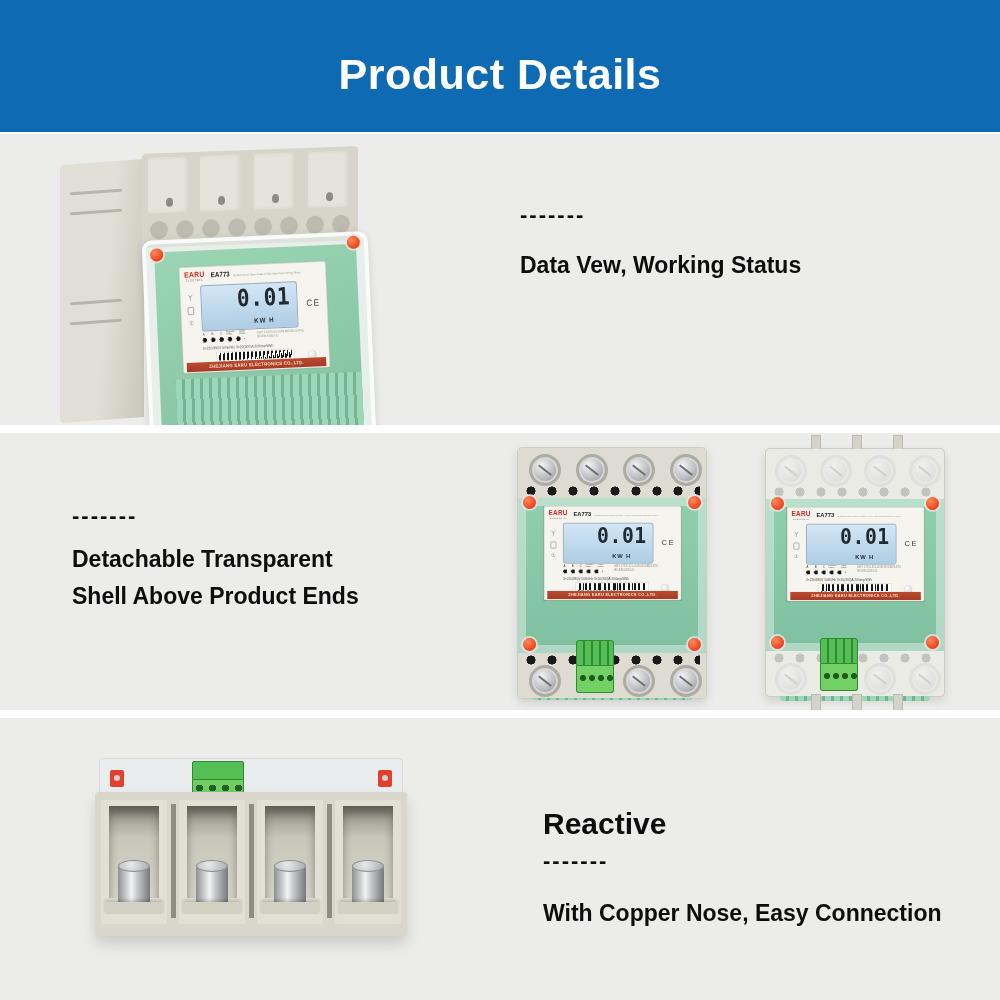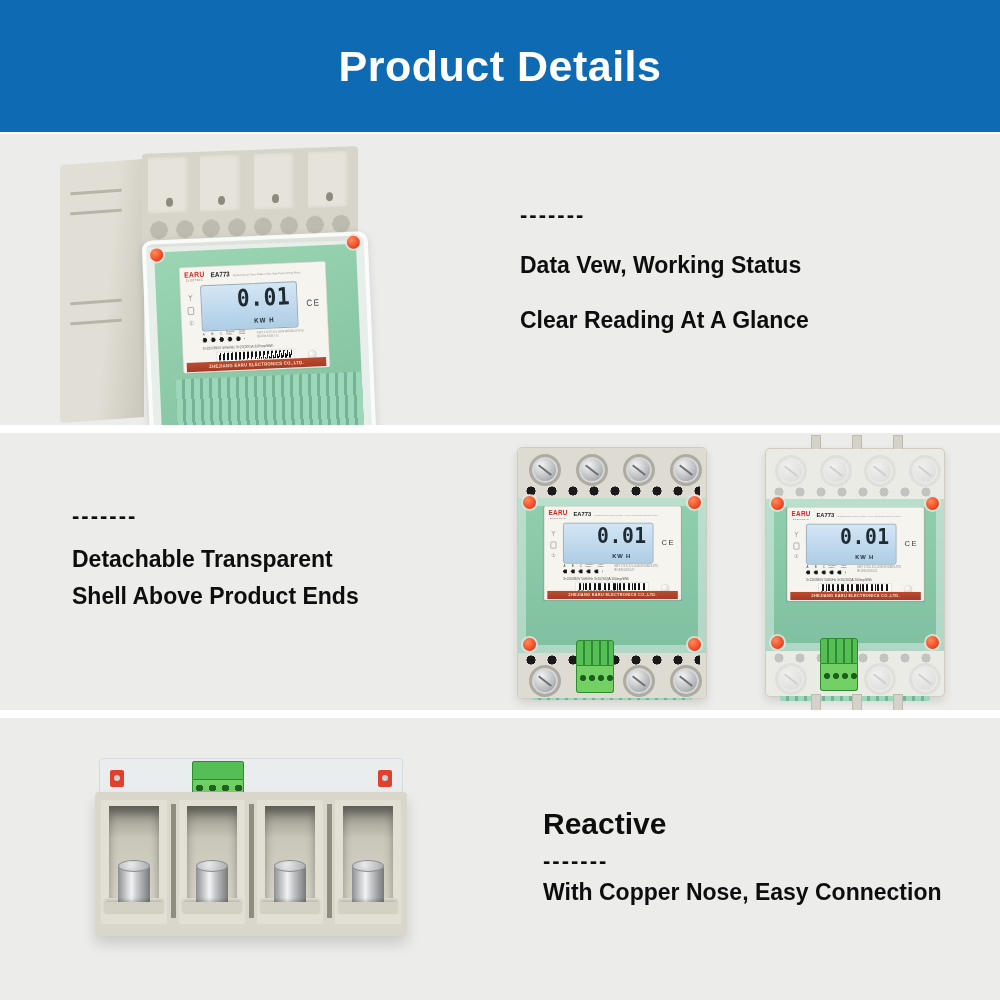--- a/index.html
+++ b/index.html
@@ -1,39 +1,39 @@
 <!DOCTYPE html>
 <html><head>
 <meta charset="utf-8">
 <style>
   html,body{margin:0;padding:0;}
   body{width:1000px;height:1000px;position:relative;background:#ffffff;overflow:hidden;
        font-family:"Liberation Sans",sans-serif;color:#111;}
 
   
   .hdr{position:absolute;left:0;top:0;width:1000px;height:132px;background:#0e6bb3;}
-  .hdr h1{margin:0;text-align:center;line-height:132px;font-size:43px;font-weight:700;color:#fff;letter-spacing:.5px;}
+  .hdr h1{margin:8px;text-align:center;line-height:132px;font-size:43px;font-weight:700;color:#fff;letter-spacing:.5px;}
 
   
   .sec{position:absolute;left:0;width:1000px;background:#ececea;overflow:hidden;}
   .sec1{top:134px;height:291px;}
   .sec2{top:433px;height:277px;}
   .sec3{top:718px;height:282px;}
 
   .txt{position:absolute;}
   .txt h2{margin:0;font-size:30px;line-height:36px;font-weight:700;color:#0d0d0d;}
   .dash{font-weight:700;font-size:22px;line-height:22px;letter-spacing:2px;margin-top:8px;color:#0d0d0d;}
   .line{margin:0;font-size:23px;font-weight:600;line-height:32px;color:#0d0d0d;}
   .txt1{left:520px;top:62px;}
   .txt1 .line{margin-top:23px;}
   .txt2{left:72px;top:64px;}
   .txt2 .lines{margin-top:14px;}
   .txt2 .line{line-height:37px;margin-top:0;}
   .txt3{left:543px;top:88px;}
-  .txt3 .line{margin-top:4px;}
+  .txt3 .line{margin-top:25px;}
 
   
   .rscrew{position:absolute;width:13px;height:13px;border-radius:50%;
           background:radial-gradient(circle at 35% 32%,#ff8a5a,#ee3f1c 72%);
           box-shadow:0 0 0 2px rgba(230,230,228,.8);}
   .screw{position:absolute;width:26px;height:26px;border-radius:50%;
          background:radial-gradient(circle at 36% 32%,#f3f4f5,#b6b7ba 58%,#84858a);
          border:3px solid #aeaca0;box-shadow:inset 0 0 0 2px #d6d7d9;}
   .screw::after{content:"";position:absolute;left:20%;top:46%;width:60%;height:2px;background:#6f7074;transform:rotate(38deg);}
   .dotrow{position:absolute;height:12px;background-image:radial-gradient(circle 4.6px at 7px 6px,#1a1a1a 97%,transparent 100%);
@@ -224,21 +224,20 @@
     <div class="fp-btn"></div>
     <div class="fp-banner">ZHEJIANG EARU ELECTRONICS CO.,LTD.</div>
   </div>
 </div>
       <div class="fins bm-fins"></div>
     </div>
   </div>
   <div class="txt txt1">
     <div class="dash">-------</div>
     <p class="line">Data Vew, Working Status</p>
-    <p class="line">Clear Reading At A Glance</p>
   </div>
 </section>
 
 <section class="sec sec2">
   <div class="txt txt2">
     <div class="dash">-------</div>
     <div class="lines">
       <p class="line">Detachable Transparent</p>
       <p class="line">Shell Above Product Ends</p>
     </div>

